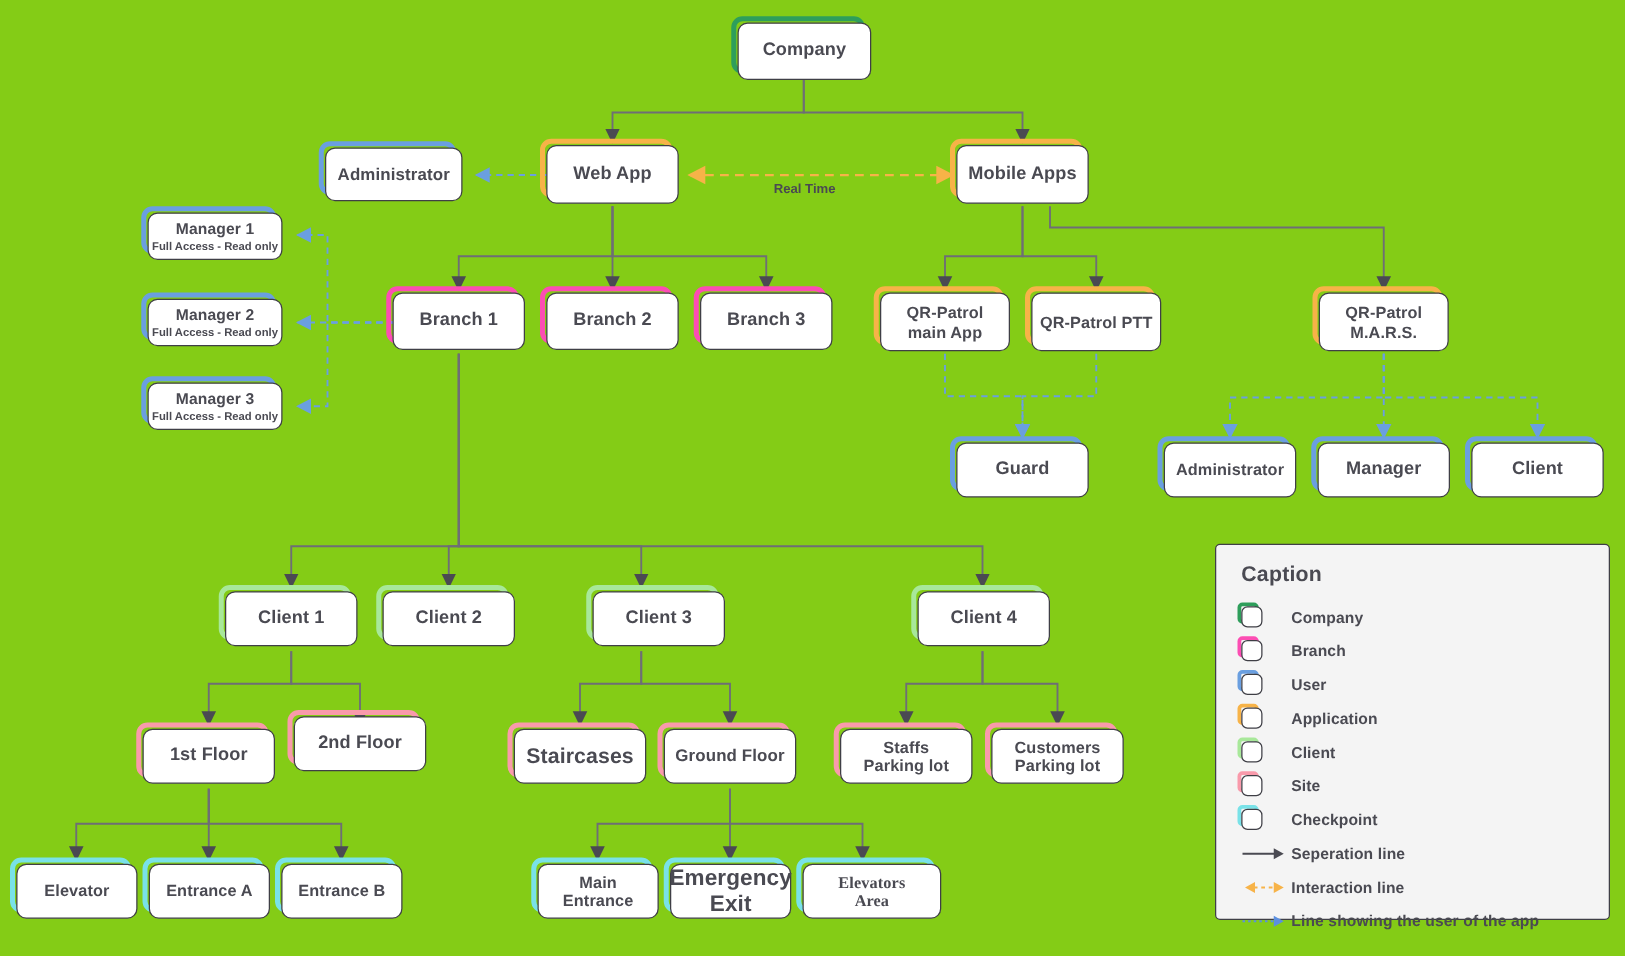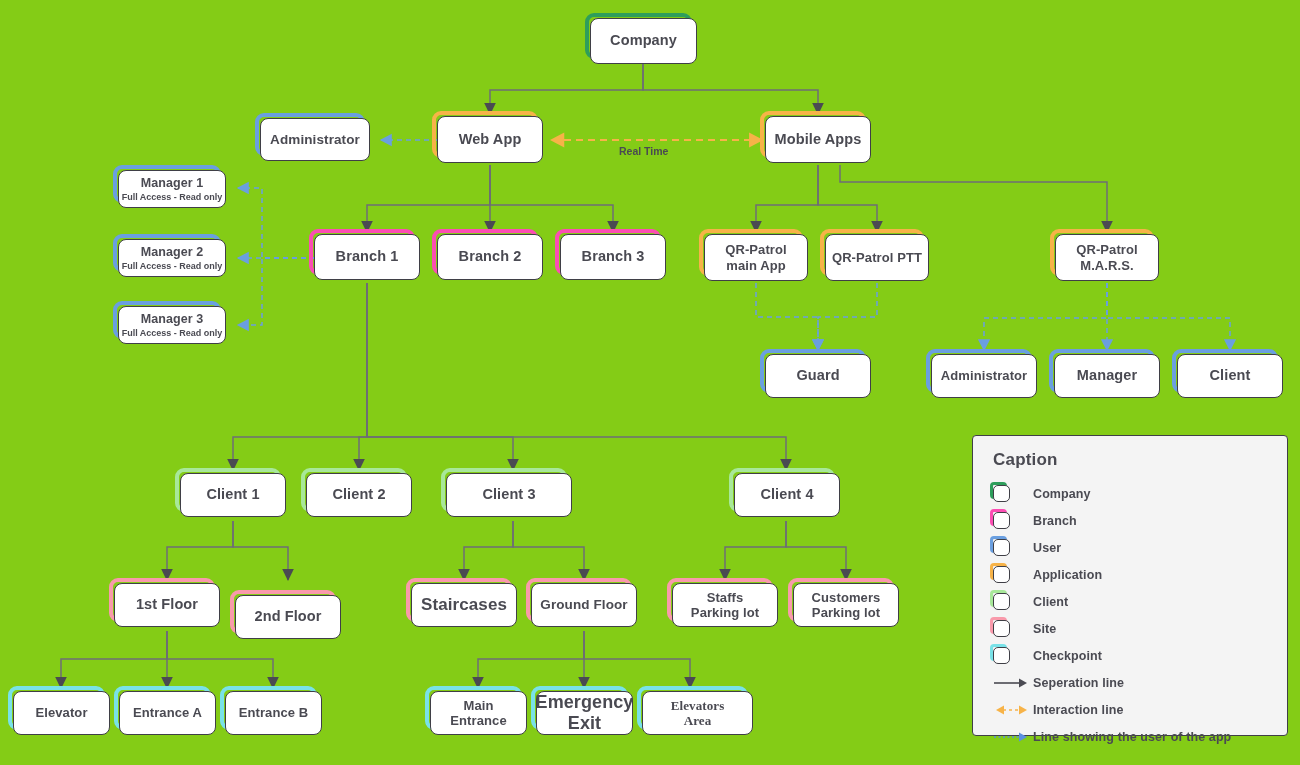--- a/index.html
+++ b/index.html
@@ -327,40 +327,40 @@
     <div class="face">
       <div class="label">Client 1</div>
     </div>
   </div>
   <div class="node t-client" style="left:306px;top:473px;width:106px;height:44px;">
     <div class="tint"></div>
     <div class="face">
       <div class="label">Client 2</div>
     </div>
   </div>
-  <div class="node t-client" style="left:446px;top:473px;width:126px;height:44px;padding-left:36px;">
+  <div class="node t-client" style="left:474px;top:473px;width:106px;height:44px;padding-left:36px;">
     <div class="tint"></div>
     <div class="face">
       <div class="label">Client 3</div>
     </div>
   </div>
   <div class="node t-client" style="left:734px;top:473px;width:106px;height:44px;">
     <div class="tint"></div>
     <div class="face">
       <div class="label">Client 4</div>
     </div>
   </div>
 
   <div class="node t-site" style="left:114px;top:583px;width:106px;height:44px;">
     <div class="tint"></div>
     <div class="face">
       <div class="label">1st Floor</div>
     </div>
   </div>
-  <div class="node t-site" style="left:235px;top:595px;width:106px;height:44px;">
+  <div class="node t-site" style="left:235px;top:573px;width:106px;height:44px;">
     <div class="tint"></div>
     <div class="face">
       <div class="label">2nd Floor</div>
     </div>
   </div>
   <div class="node t-site" style="left:411px;top:583px;width:106px;height:44px;">
     <div class="tint"></div>
     <div class="face">
       <div class="label" style="font-size:17px">Staircases</div>
     </div>

